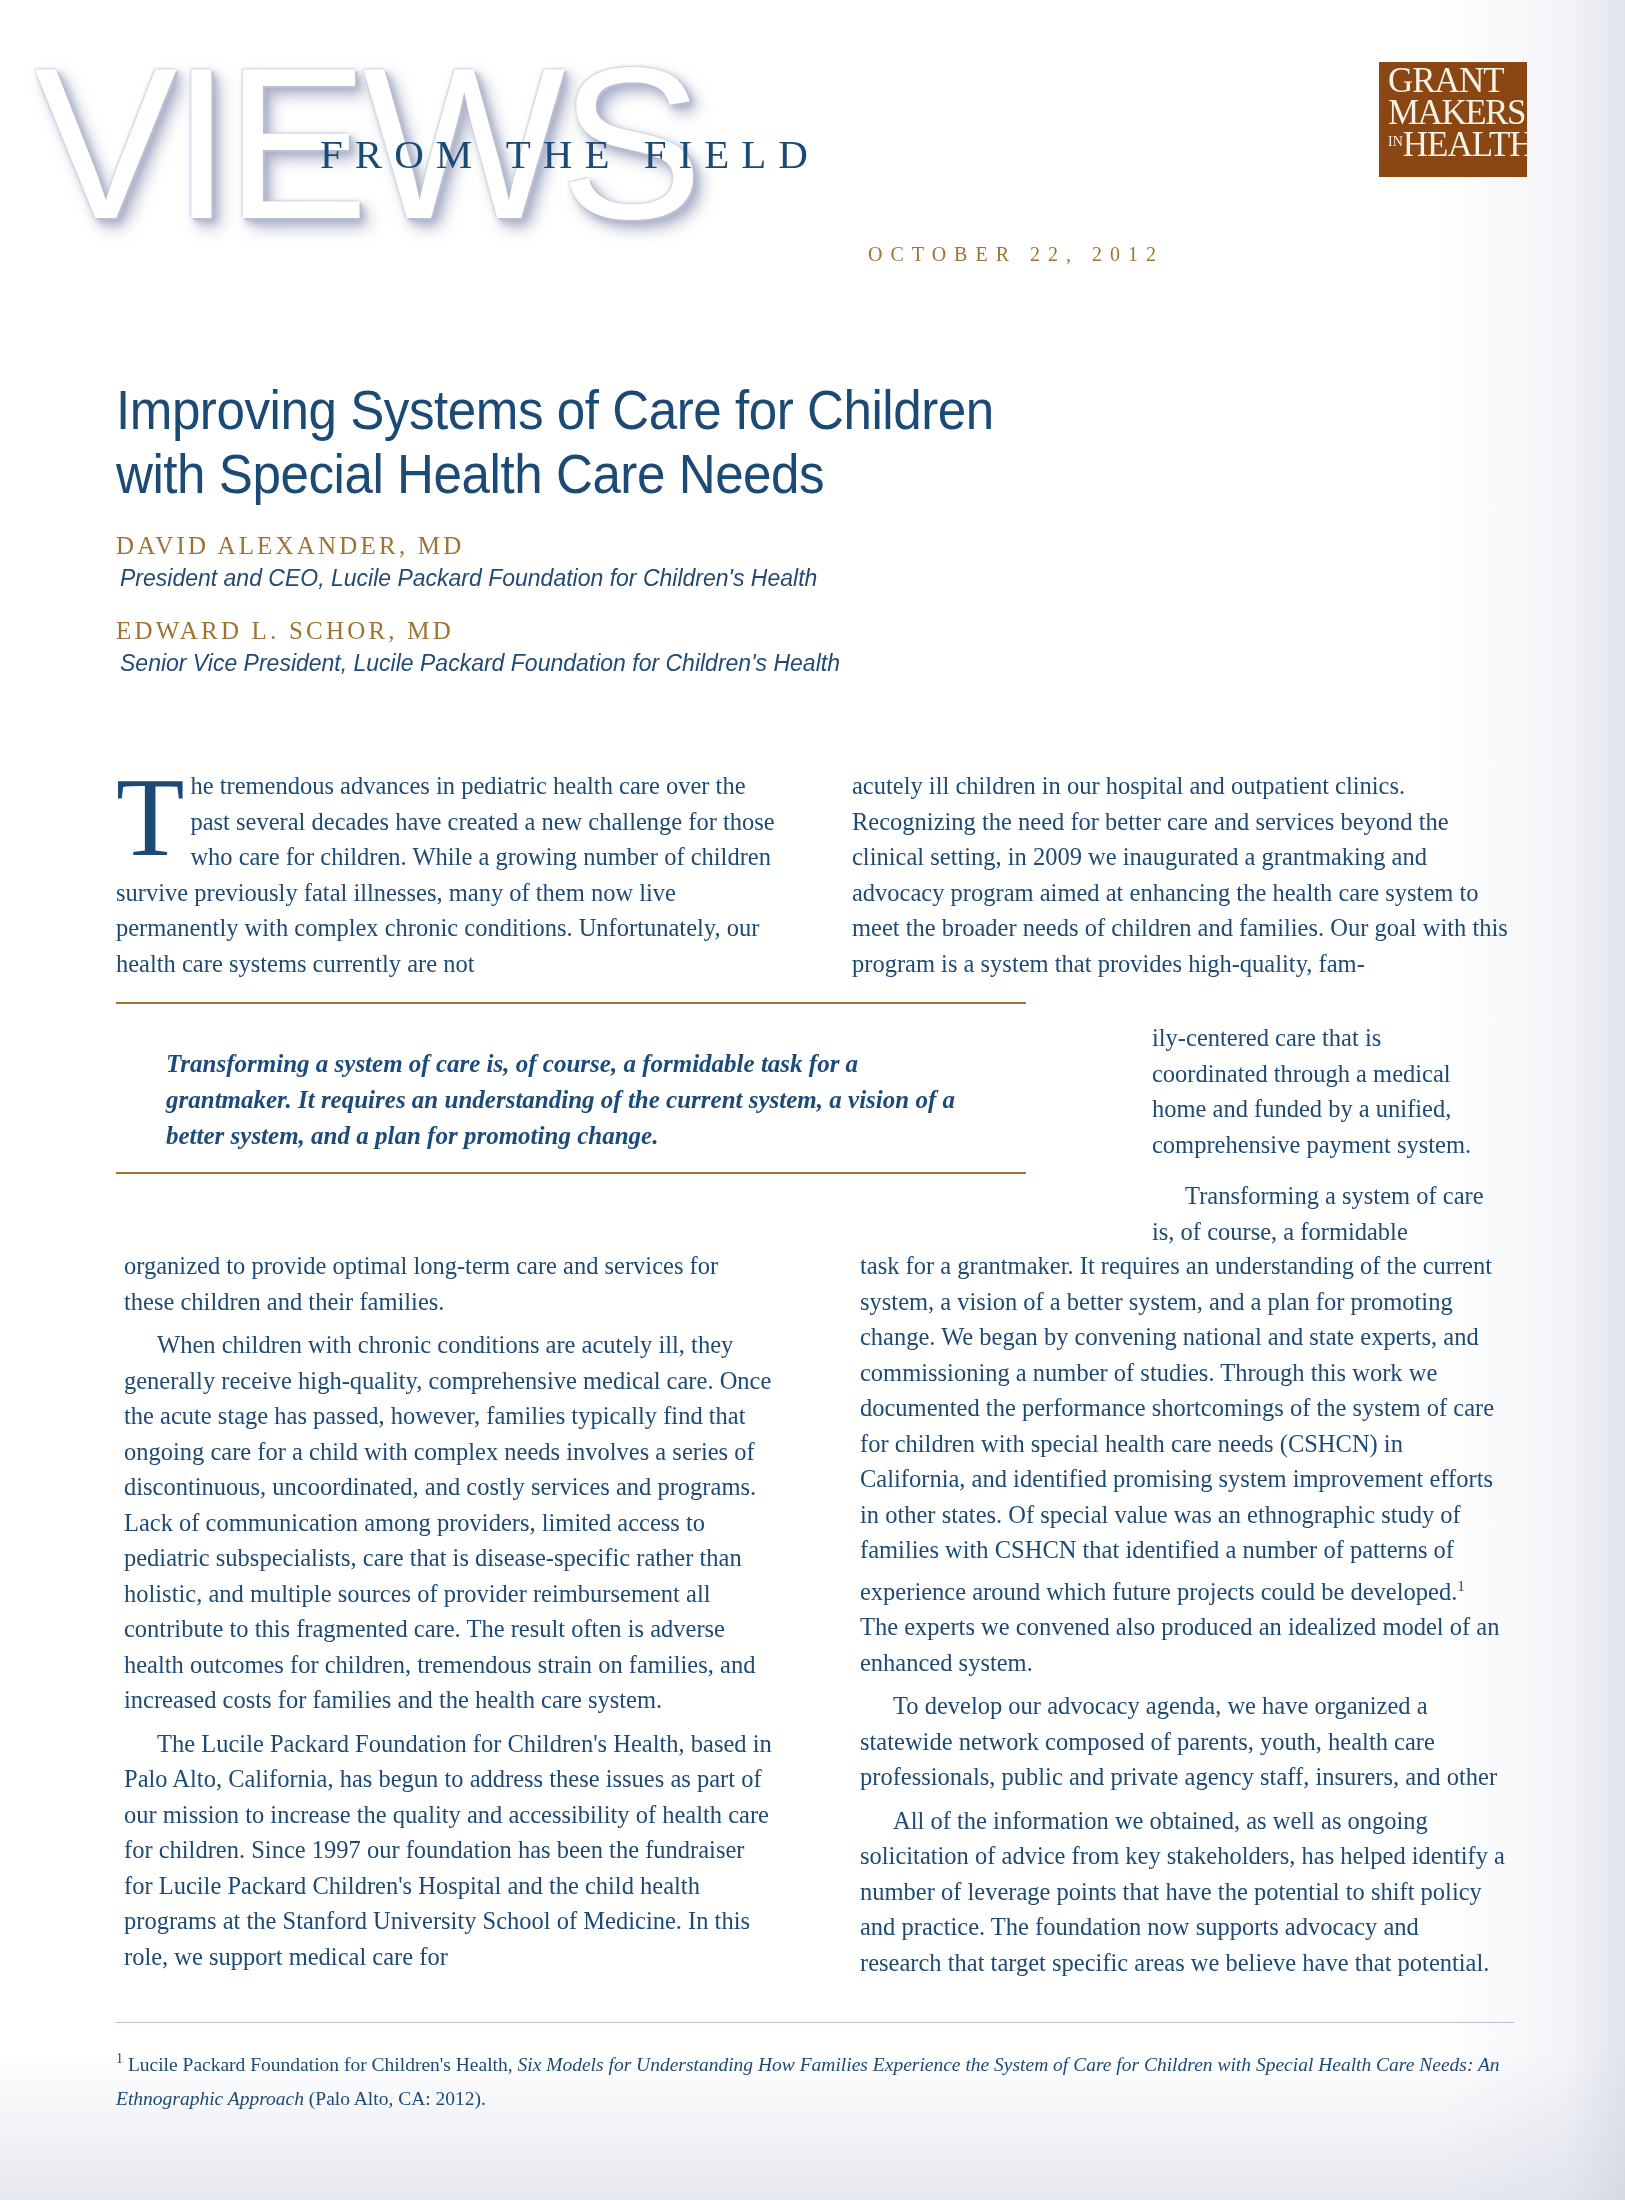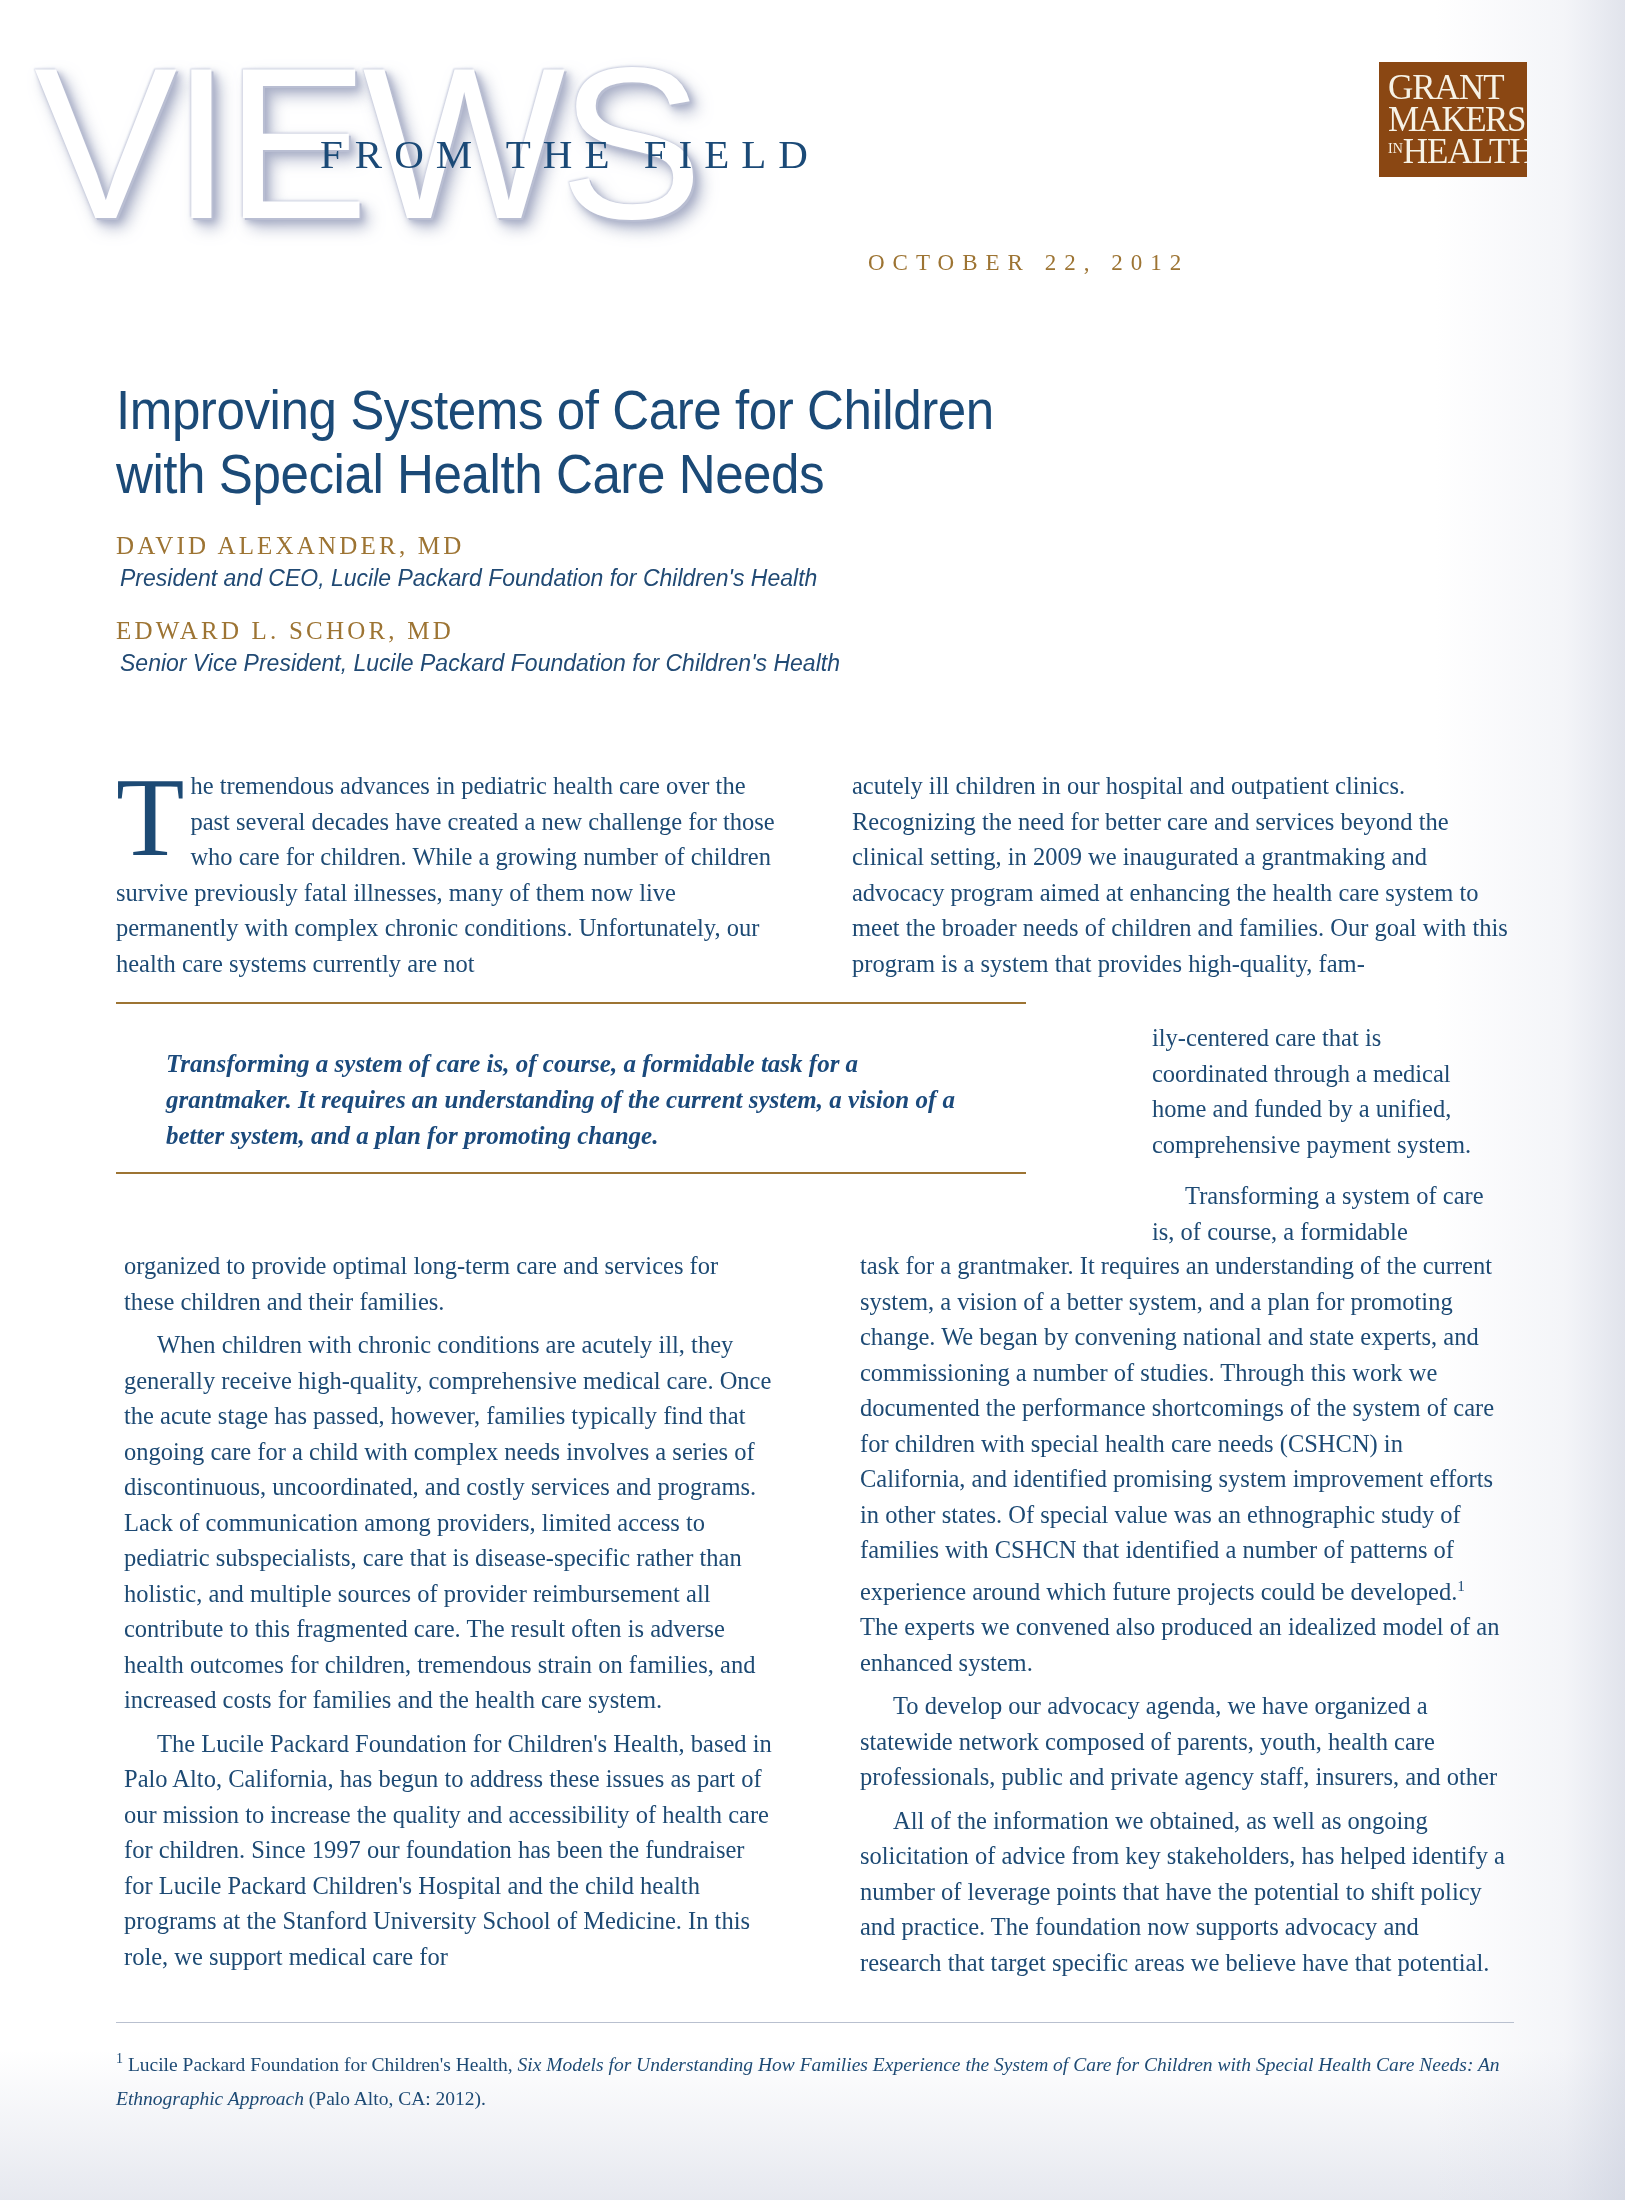--- a/index.html
+++ b/index.html
@@ -59,23 +59,23 @@
     font-family: "Liberation Serif", "DejaVu Serif", serif;
     font-size: 41px;
     letter-spacing: 12px;
     color: #1b4a77;
     white-space: nowrap;
   }
 
   .issue-date {
     position: absolute;
     left: 868px;
-    top: 250px;
-    font-family: "Liberation Serif", "DejaVu Serif", serif;
-    font-size: 23px;
+    top: 243px;
+    font-family: "Liberation Serif", "DejaVu Serif", serif;
+    font-size: 20px;
     letter-spacing: 8px;
     color: #9d7433;
     white-space: nowrap;
   }
 
   
   .logo-box {
     position: absolute;
     left: 1379px;
     top: 62px;
@@ -85,21 +85,21 @@
     color: #f7f2e6;
     overflow: hidden;
   }
   .logo-line {
     font-family: "Liberation Serif", "DejaVu Serif", serif;
     text-align: left;
     padding-left: 9px;
     line-height: 0.92;
     white-space: nowrap;
   }
-  .logo-l1 { font-size: 35px; padding-top: 10px; letter-spacing: -1px; }
+  .logo-l1 { font-size: 35px; padding-top: 3px; letter-spacing: -1px; }
   .logo-l2 { font-size: 35px; letter-spacing: -1.5px; }
   .logo-l3 { font-size: 35px; letter-spacing: -1px; }
   .logo-in {
     font-size: 14px;
     vertical-align: 10px;
     letter-spacing: 0;
   }
 
   
   .title-block { position: absolute; left: 116px; top: 378px; width: 1290px; }

